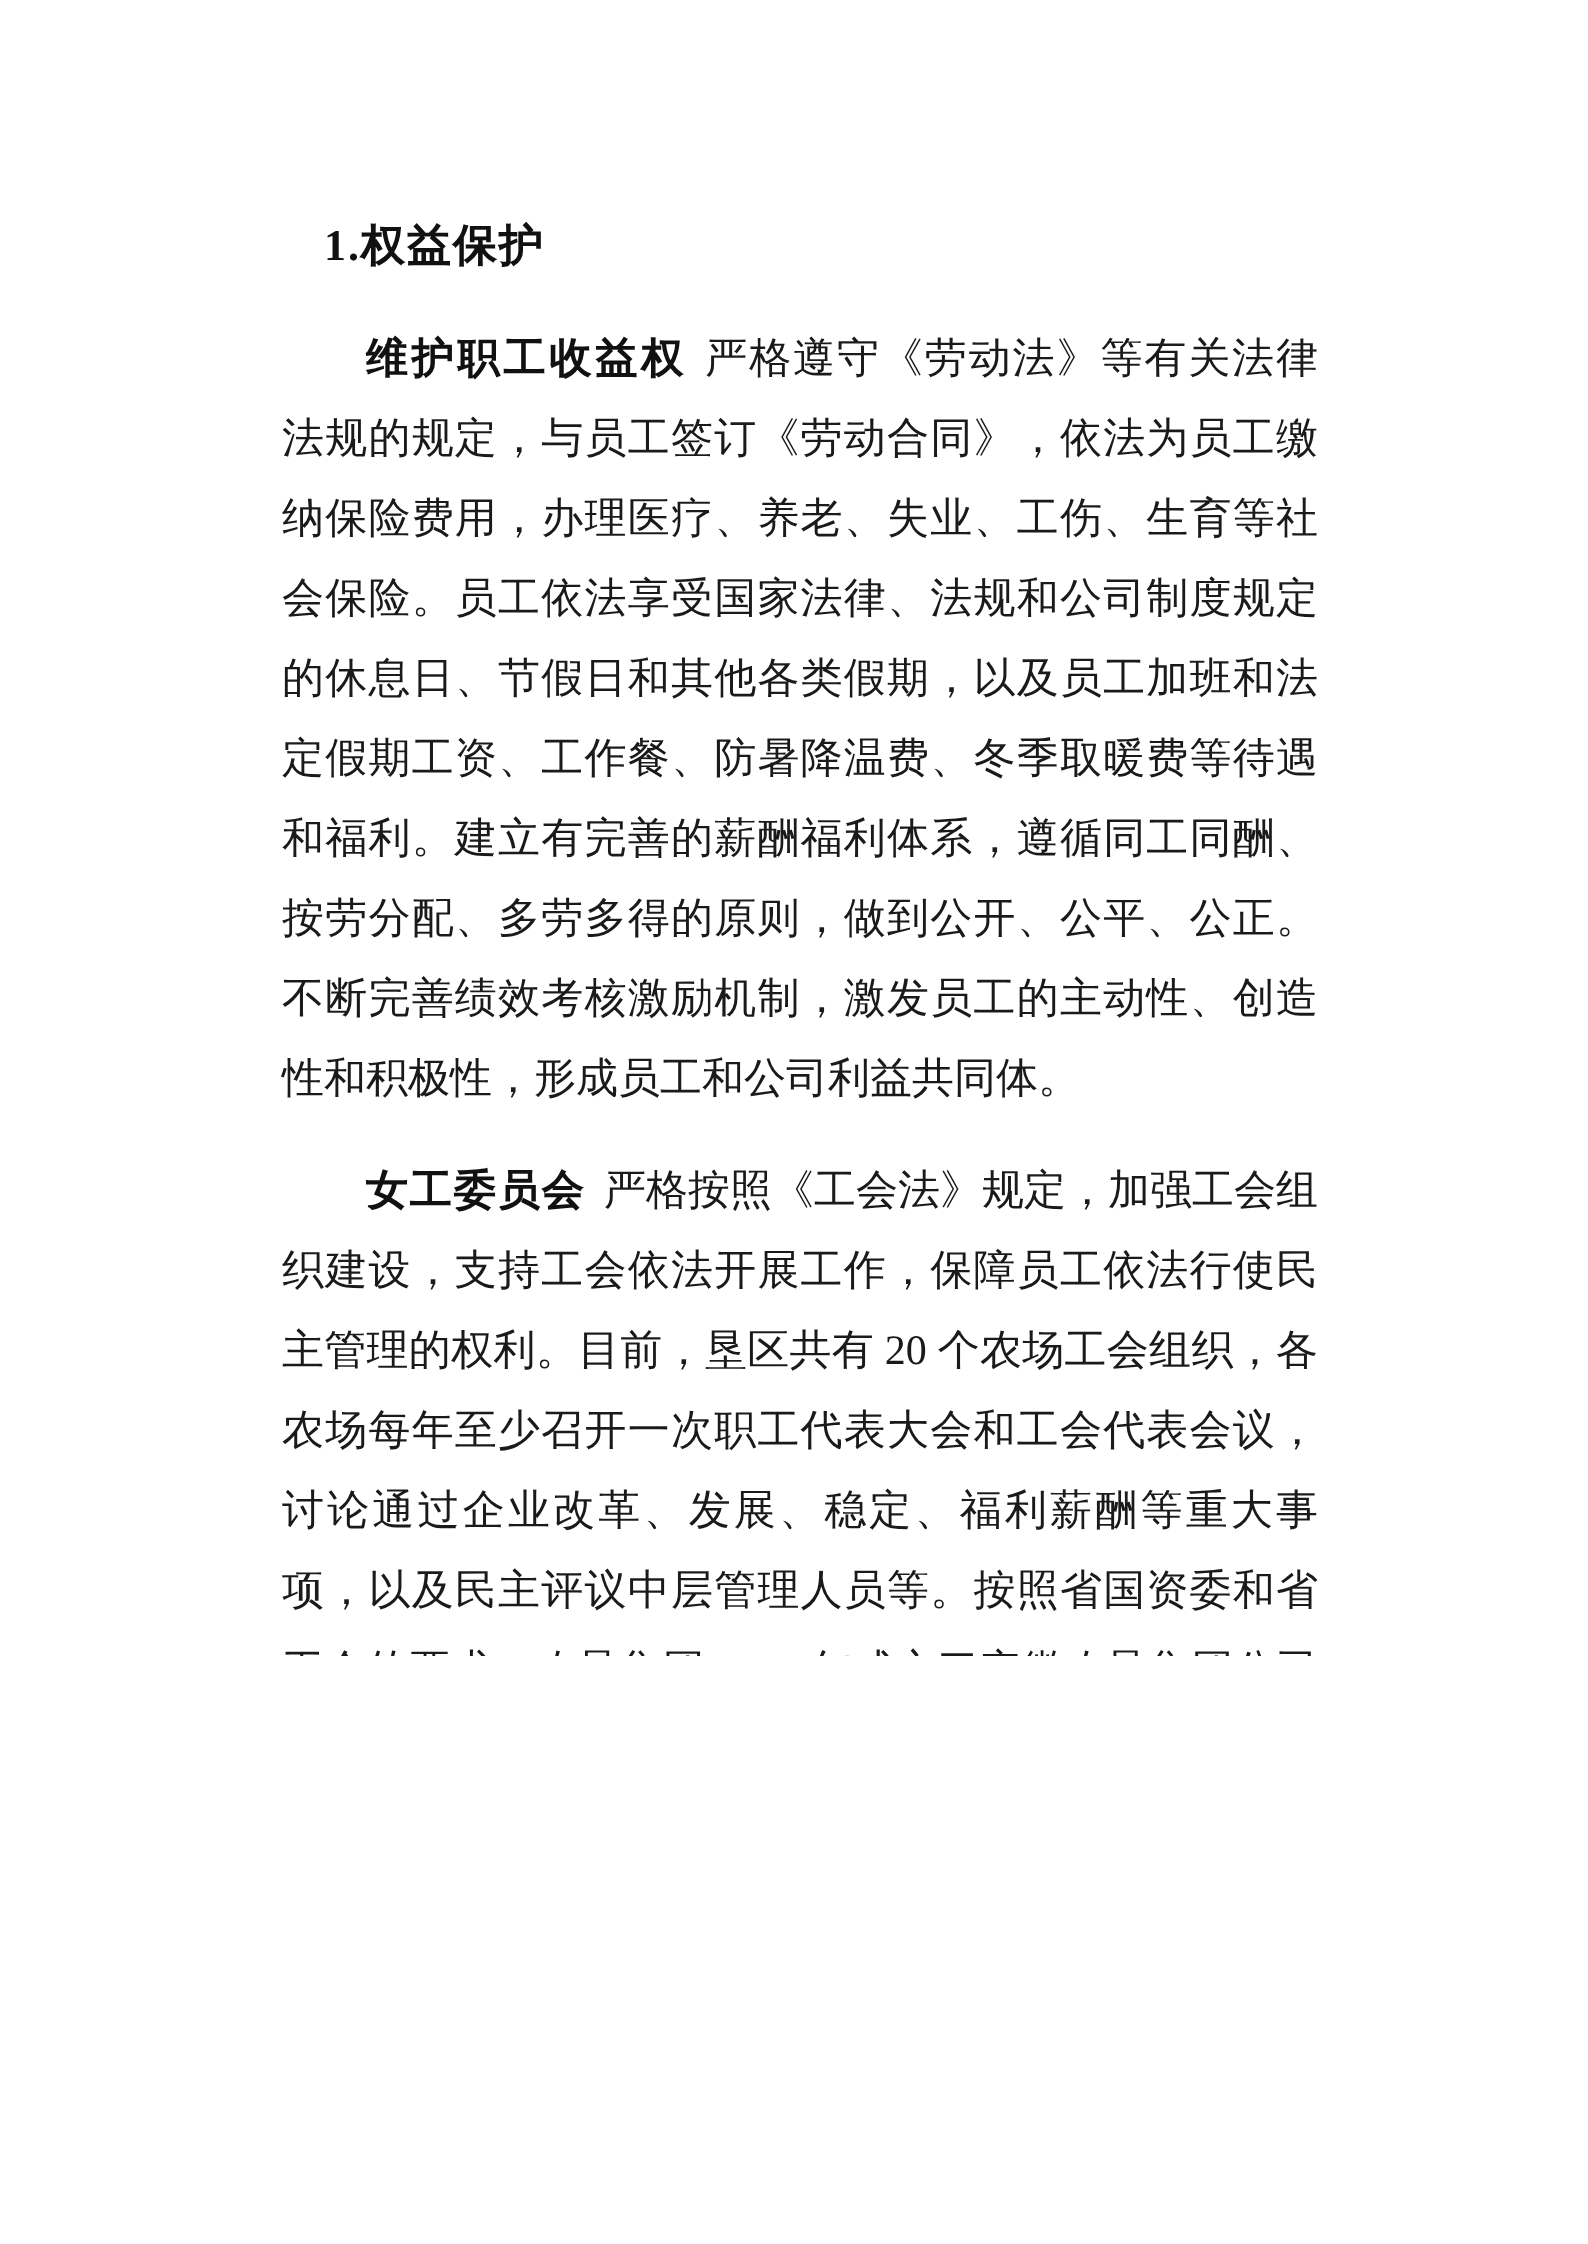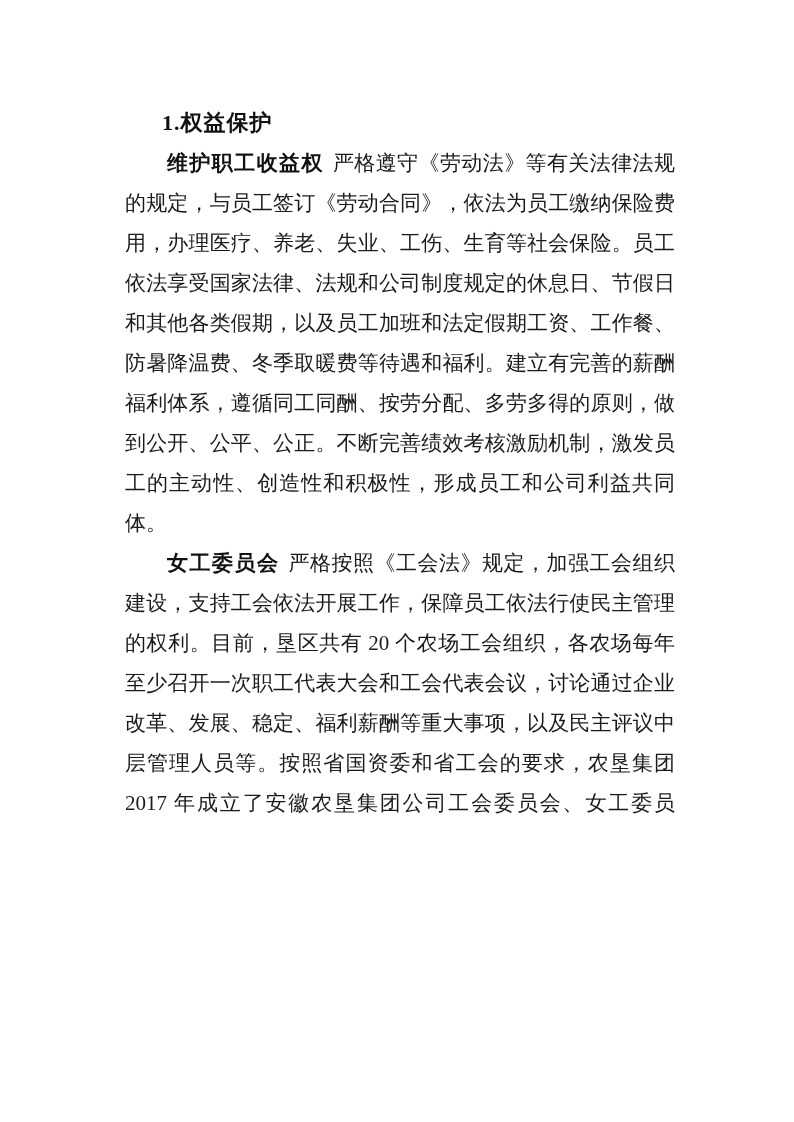--- a/index.html
+++ b/index.html
@@ -25,21 +25,21 @@
   .heading {
     margin: 0;
     font-size: 22px;
     font-weight: bold;
     line-height: 40px;
     text-indent: 37px;
     color: #111111;
     letter-spacing: 1px;
   }
   .para {
-    margin: 0;
+    margin: 16px;
     font-size: 21px;
     line-height: 40px;
     text-align: justify;
     text-justify: inter-character;
     text-indent: 42px;
     color: #1a1a1a;
   }
   .para .lead {
     font-weight: bold;
     color: #111111;

